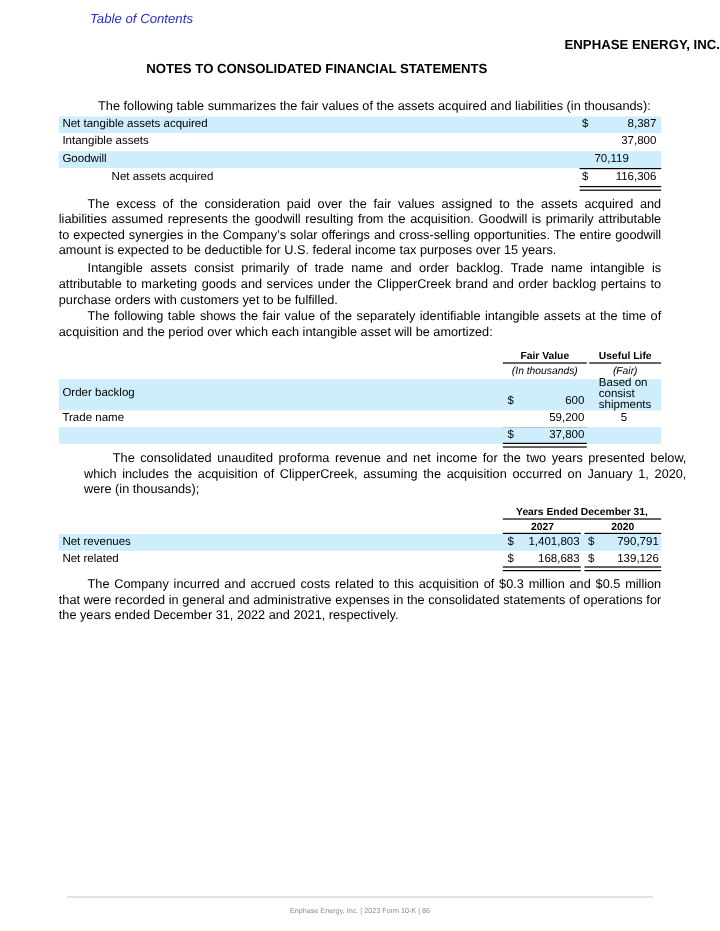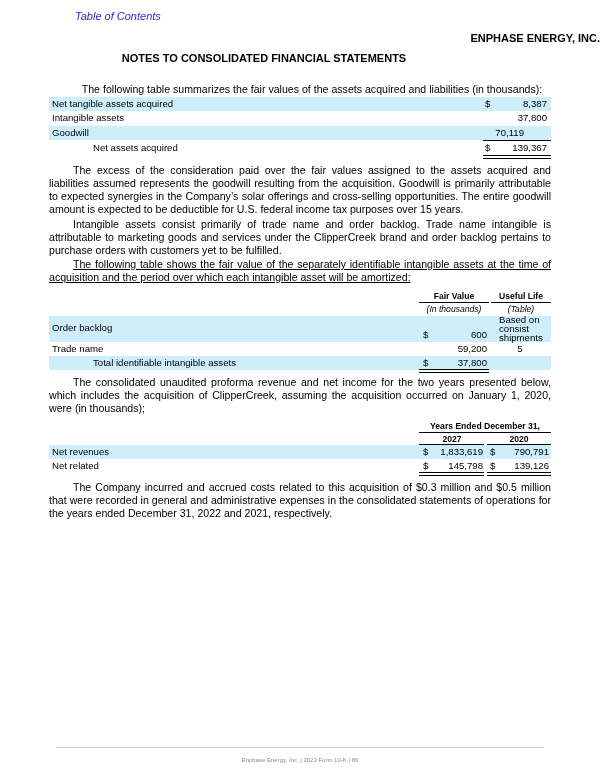--- a/index.html
+++ b/index.html
@@ -45,92 +45,91 @@
     <span class="num" style="left:440px; width:58px;">37,800</span>
   </div>
   <div class="row shade" style="top:126px;">
     <span class="lbl">Goodwill</span>
     <span class="num" style="left:417px; width:58px;">70,119</span>
   </div>
   <div class="line" style="left:483px; width:68px; top:140px;"></div>
   <div class="row" style="top:141px;">
     <span class="lbl indent">Net assets acquired</span>
     <span class="cur" style="left:436px;">$</span>
-    <span class="num" style="left:440px; width:58px;">139,367</span>
+    <span class="num" style="left:440px; width:58px;">116,306</span>
   </div>
   <div class="dline" style="left:483px; width:68px; top:155px;"></div>
 </div>
 
 <div class="para" style="top:164px;">
   <span class="ind"></span><span>The excess of the consideration paid over the fair values assigned to the assets acquired and liabilities assumed represents the goodwill resulting from the acquisition. Goodwill is primarily attributable to expected synergies in the Company’s solar offerings and cross-selling opportunities. The entire goodwill amount is expected to be deductible for U.S. federal income tax purposes over 15 years.</span>
 </div>
 
 <div class="para" style="top:218px;">
   <span class="ind"></span><span>Intangible assets consist primarily of trade name and order backlog. Trade name intangible is attributable to marketing goods and services under the ClipperCreek brand and order backlog pertains to purchase orders with customers yet to be fulfilled.</span>
 </div>
 
-<div class="para" style="top:258px;text-decoration:underline;">
+<div class="para" style="top:258px;">
   <span class="ind"></span><span>The following table shows the fair value of the separately identifiable intangible assets at the time of acquisition and the period over which each intangible asset will be amortized:</span>
 </div>
 
 <div>
   <div class="hdr" style="left:419px; width:70px; top:291px;">Fair Value</div>
   <div class="line" style="left:419px; width:70px; top:302px;"></div>
   <div class="hdr" style="left:491px; width:60px; top:291px;">Useful Life</div>
   <div class="line" style="left:491px; width:60px; top:302px;"></div>
   <div class="sub" style="left:419px; width:70px; top:304px;">(In thousands)</div>
-  <div class="sub" style="left:491px; width:60px; top:304px;">(Table)</div>
+  <div class="sub" style="left:491px; width:60px; top:304px;">(Fair)</div>
 
   <div class="row shade" style="top:316px; height:26px;">
     <span class="lbl" style="top:5px;">Order backlog</span>
     <span class="cur" style="left:374px; top:12px;">$</span>
     <span class="num" style="left:380px; width:58px; top:12px;">600</span>
     <div style="position:absolute; left:450px; top:-1px; line-height:9px; font-size:9.6px;">
       <div>Based on</div>
       <div>consist</div>
       <div>shipments</div>
     </div>
   </div>
   <div class="row" style="top:342px;">
     <span class="lbl">Trade name</span>
     <span class="num" style="left:380px; width:58px;">59,200</span>
     <span class="num" style="left:450px; width:42px; text-align:center;">5</span>
   </div>
   <div class="line" style="left:419px; width:70px; top:356px;"></div>
   <div class="row shade" style="top:356px;">
-    <span class="lbl indent">Total identifiable intangible assets</span>
     <span class="cur" style="left:374px;">$</span>
     <span class="num" style="left:380px; width:58px;">37,800</span>
   </div>
   <div class="dline" style="left:419px; width:70px; top:369px;"></div>
 </div>
 
-<div class="para" style="top:376px;">
+<div class="para" style="top:376px;margin-left:21px;">
   <span class="ind"></span><span>The consolidated unaudited proforma revenue and net income for the two years presented below, which includes the acquisition of ClipperCreek, assuming the acquisition occurred on January 1, 2020, were (in thousands);</span>
 </div>
 
 <div>
   <div class="hdr" style="left:419px; width:132px; top:421px;">Years Ended December 31,</div>
   <div class="line" style="left:419px; width:132px; top:432px;"></div>
   <div class="hdr" style="left:419px; width:66px; top:434px;">2027</div>
   <div class="line" style="left:419px; width:65px; top:444px;"></div>
   <div class="hdr" style="left:487px; width:64px; top:434px;">2020</div>
   <div class="line" style="left:487px; width:64px; top:444px;"></div>
 
   <div class="row shade" style="top:445px;">
     <span class="lbl">Net revenues</span>
     <span class="cur" style="left:374px;">$</span>
-    <span class="num" style="left:380px; width:54px;">1,833,619</span>
+    <span class="num" style="left:380px; width:54px;">1,401,803</span>
     <span class="cur" style="left:441px;">$</span>
     <span class="num" style="left:450px; width:50px;">790,791</span>
   </div>
   <div class="row" style="top:459px;">
     <span class="lbl">Net related</span>
     <span class="cur" style="left:374px;">$</span>
-    <span class="num" style="left:380px; width:54px;">145,798</span>
+    <span class="num" style="left:380px; width:54px;">168,683</span>
     <span class="cur" style="left:441px;">$</span>
     <span class="num" style="left:450px; width:50px;">139,126</span>
   </div>
   <div class="dline" style="left:419px; width:65px; top:472px;"></div>
   <div class="dline" style="left:487px; width:64px; top:472px;"></div>
 </div>
 
 <div class="para" style="top:481px;">
   <span class="ind"></span><span>The Company incurred and accrued costs related to this acquisition of $0.3 million and $0.5 million that were recorded in general and administrative expenses in the consolidated statements of operations for the years ended December 31, 2022 and 2021, respectively.</span>
 </div>

